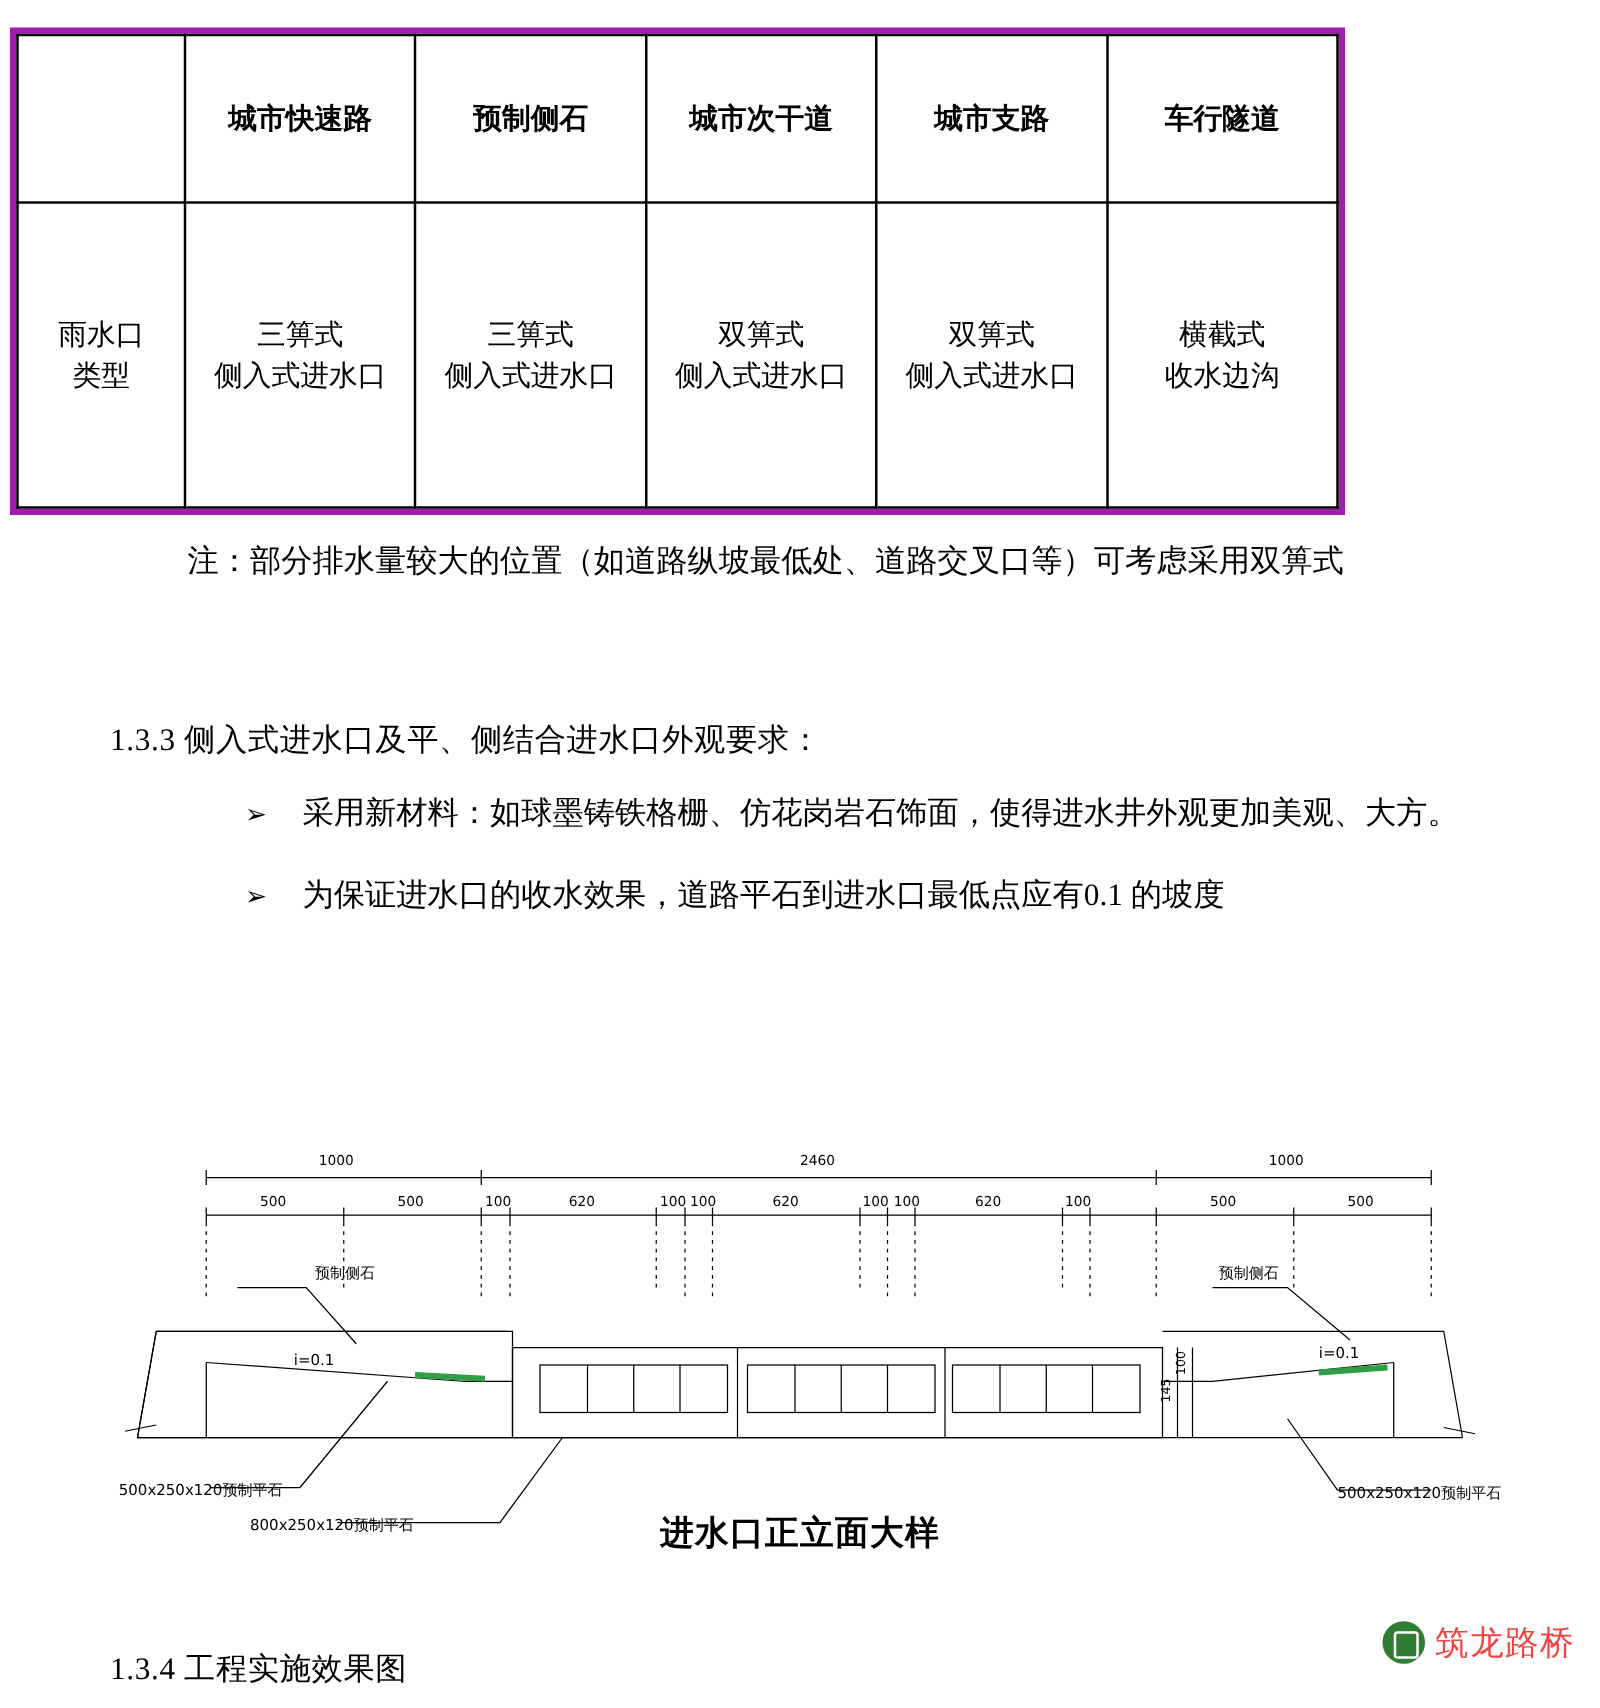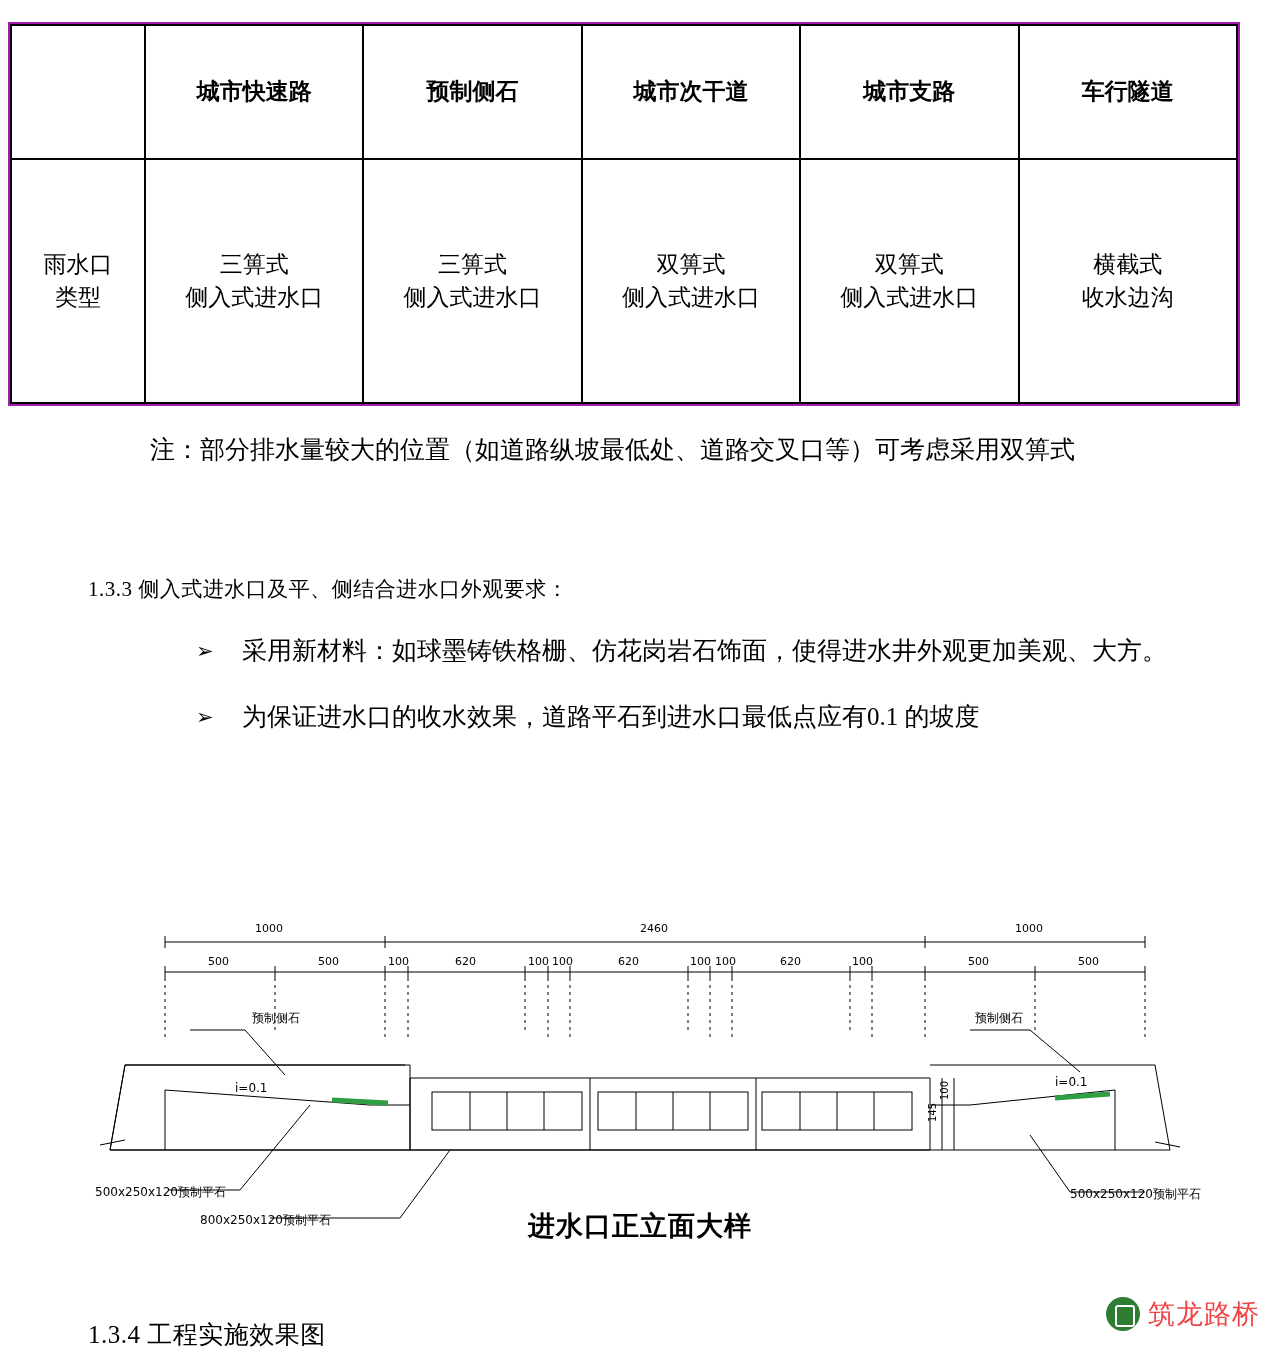--- a/index.html
+++ b/index.html
@@ -14,22 +14,22 @@
     font-family: "Liberation Serif", serif;
     color: #000;
     overflow: hidden;
   }
 
   
   .table-wrap {
     position: absolute;
     left: 8px;
     top: 22px;
-    width: 1232px;
-    border: 2px solid #a21caf;
+    width: 1068px;
+    border: 5px solid #a21caf;
     box-sizing: border-box;
   }
   table.spec {
     width: 100%;
     border-collapse: collapse;
     table-layout: fixed;
   }
   table.spec td {
     border: 2px solid #000;
     text-align: center;
@@ -62,21 +62,21 @@
     font-size: 25px;
     line-height: 50px;
   }
   .note .l2 { display: block; }
   .note .l3 { display: block; margin-top: 8px; }
 
   .sec-title {
     position: absolute;
     left: 88px;
     top: 575px;
-    font-size: 21px;
+    font-size: 25px;
     letter-spacing: 0.5px;
   }
 
   .bullets {
     position: absolute;
     left: 196px;
     top: 625px;
     width: 1010px;
     font-size: 25px;
     line-height: 52px;

